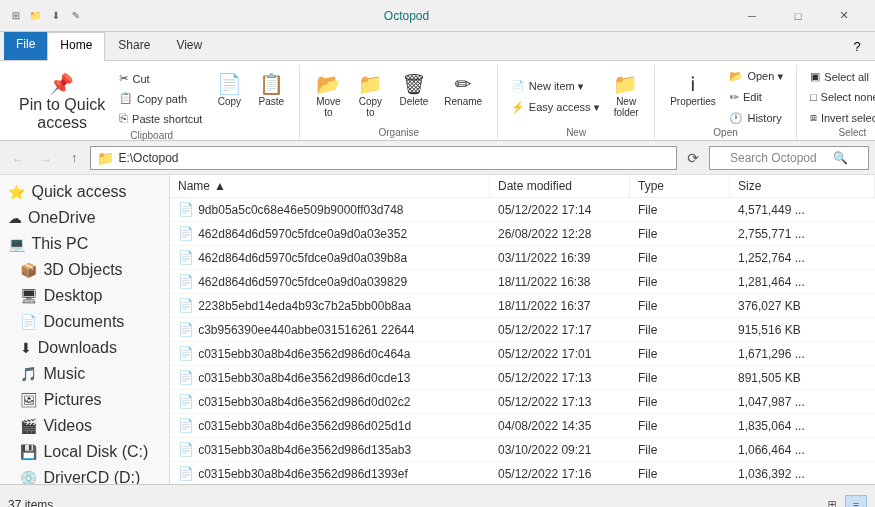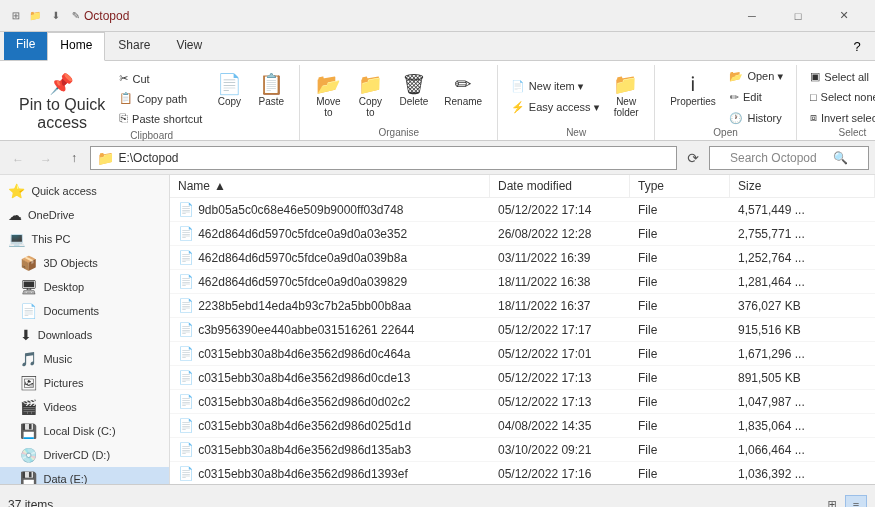--- a/index.html
+++ b/index.html
@@ -10,21 +10,21 @@
       height: 32px;
       background: #f0f0f0;
       display: flex;
       align-items: center;
       padding: 0 8px;
       border-bottom: 1px solid #ccc;
       position: relative;
     }
     .title-bar-icons { display: flex; gap: 4px; align-items: center; }
     .title-bar-icon { width: 16px; height: 16px; display: flex; align-items: center; justify-content: center; font-size: 10px; color: #666; }
-    .title-bar-title { flex: 1; font-size: 12px; color: #7f1d1d; }
+    .title-bar-title { flex: 1; text-align: center; font-size: 12px; color: #0f766e; }
     .title-bar-controls { display: flex; gap: 0; }
     .title-bar-btn { width: 46px; height: 32px; display: flex; align-items: center; justify-content: center; font-size: 11px; cursor: pointer; color: #555; }
     .title-bar-help { width: 28px; height: 28px; display: flex; align-items: center; justify-content: center; margin-left: 4px; }
 
     
     .ribbon-tabs {
       display: flex;
       background: #f0f0f0;
       border-bottom: 1px solid #ccc;
       padding: 0 4px;
@@ -181,21 +181,21 @@
       display: flex;
       align-items: center;
       padding: 4px 8px;
       cursor: pointer;
       font-size: 12px;
       color: #333;
       gap: 6px;
     }
     .sidebar-item.selected { background: #cce0f5; }
     .sidebar-item .si-icon { font-size: 14px; }
-    .sidebar-item .si-label { font-size: 11px; }
+    .sidebar-item .si-label { font-size: 16px; }
 
     
     .file-list {
       flex: 1;
       overflow-y: auto;
       background: white;
     }
     .file-list-header {
       display: flex;
       background: white;

